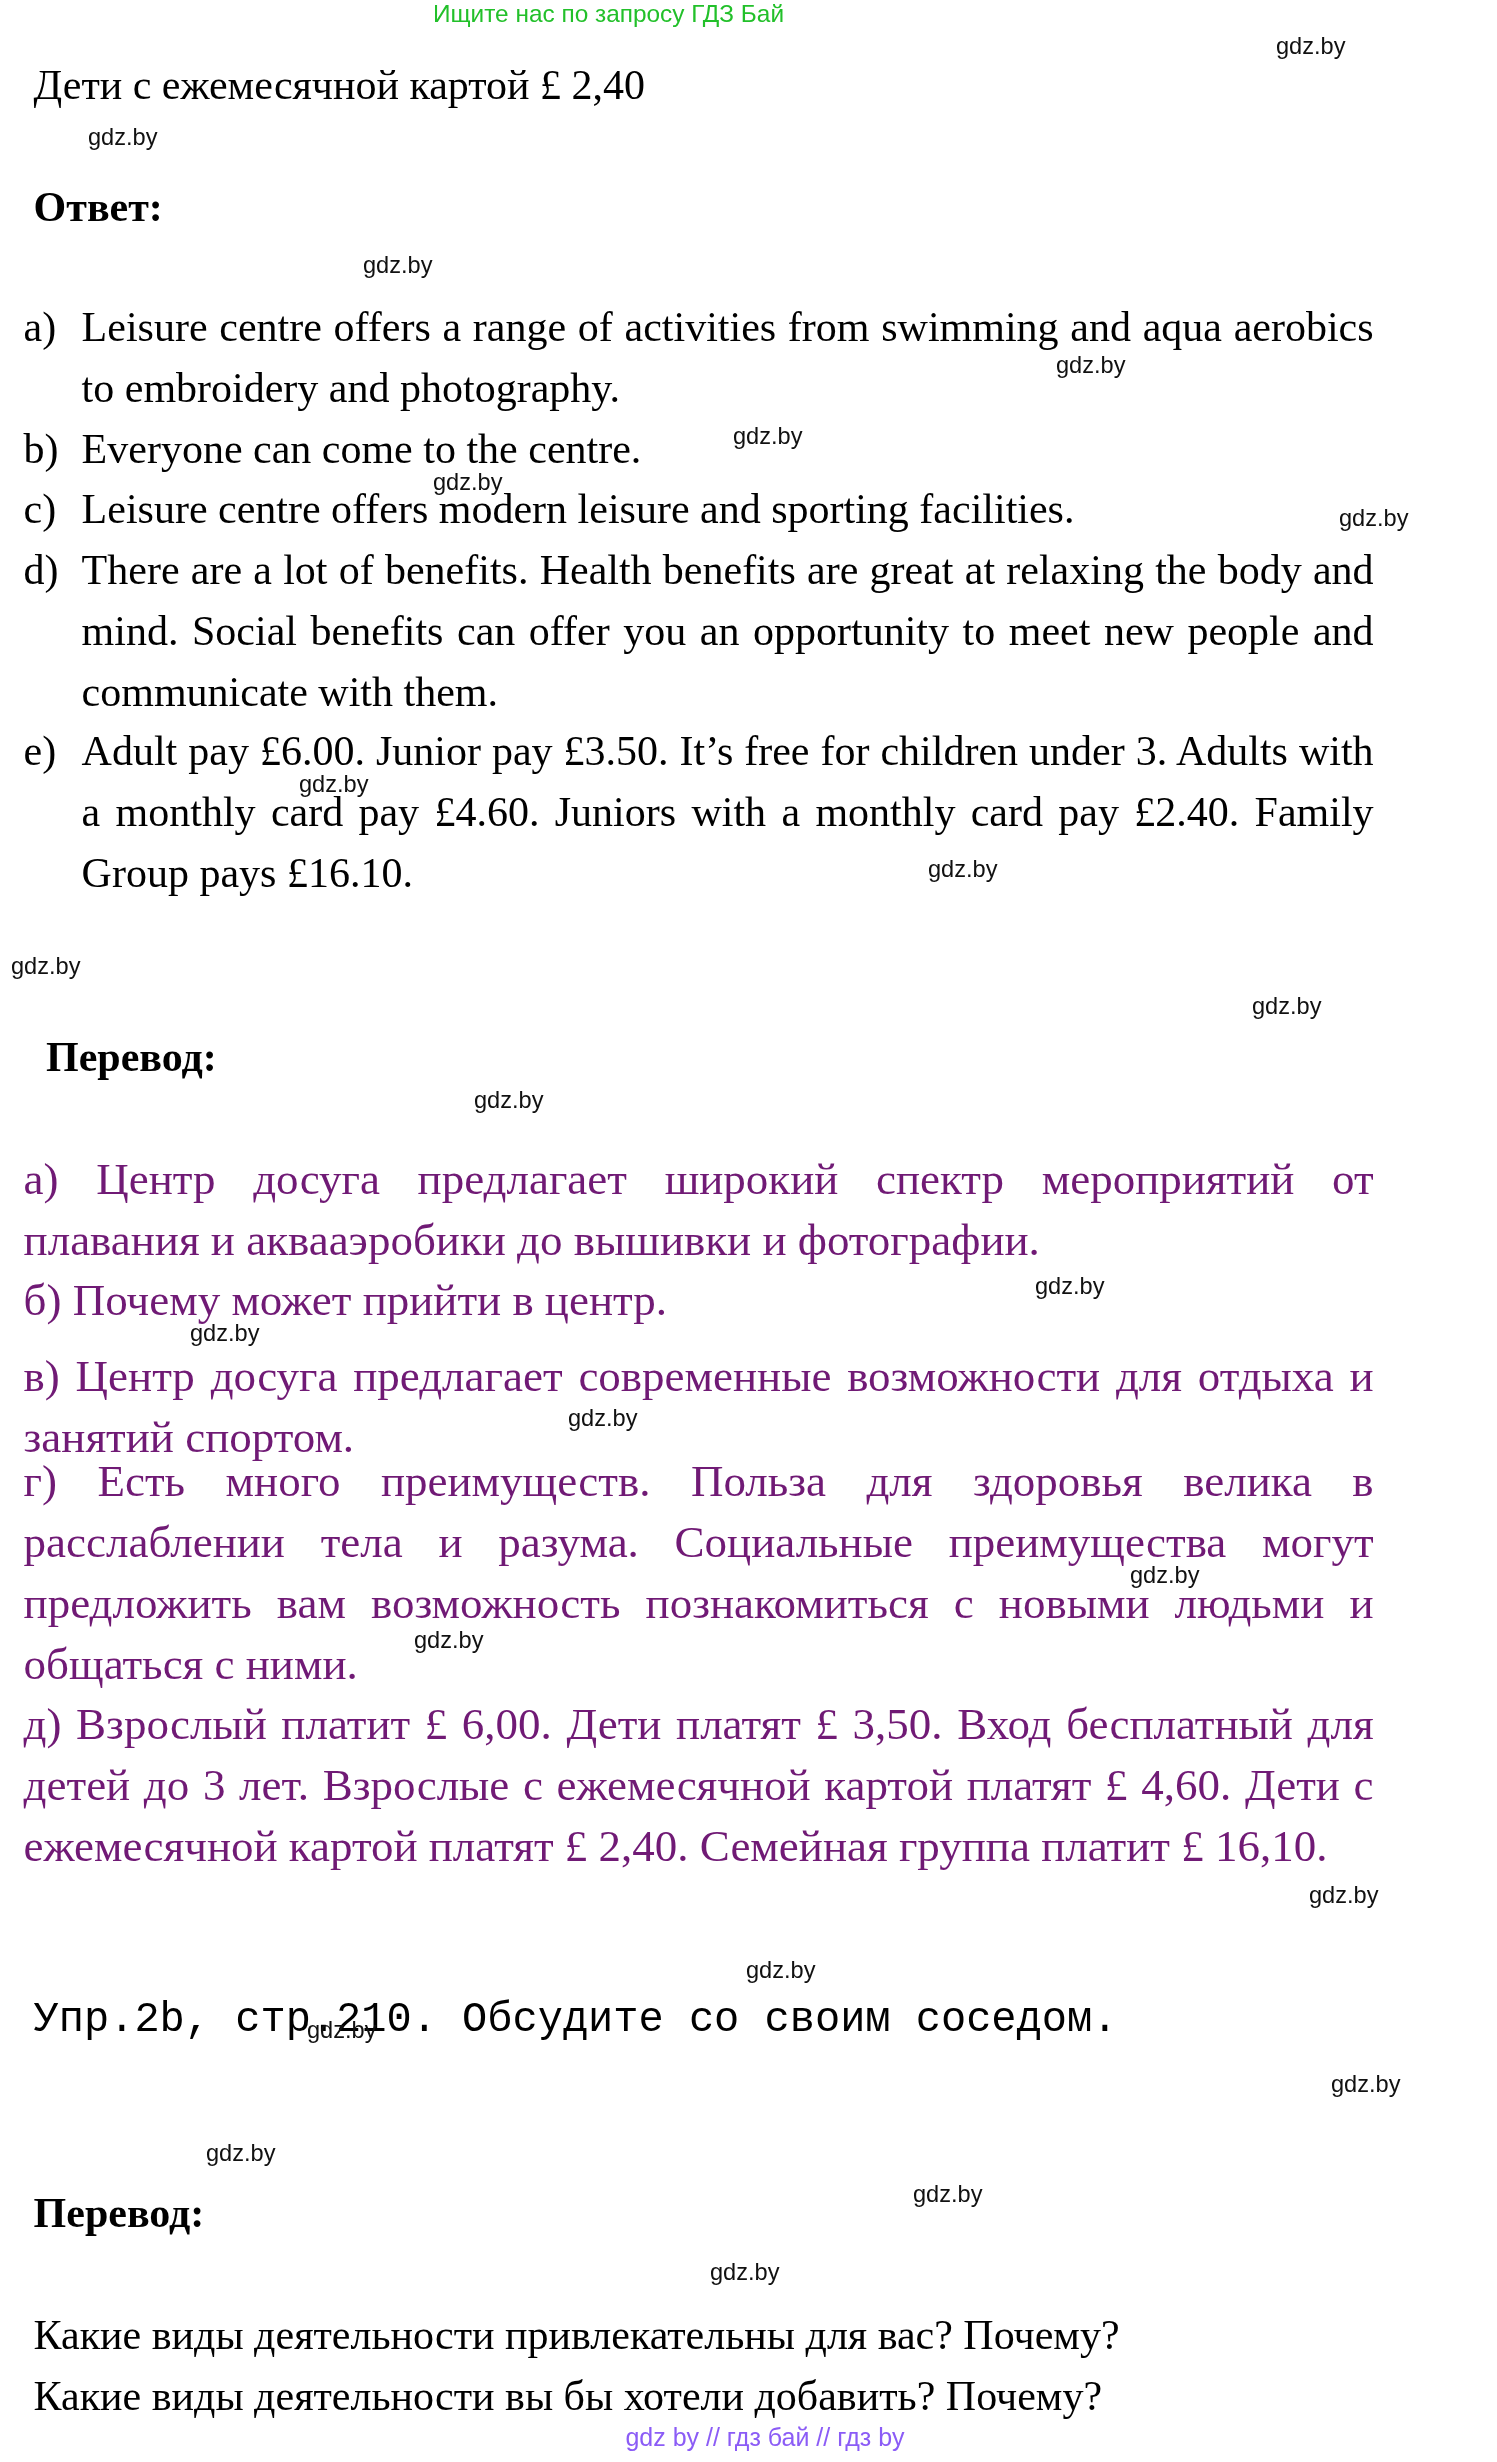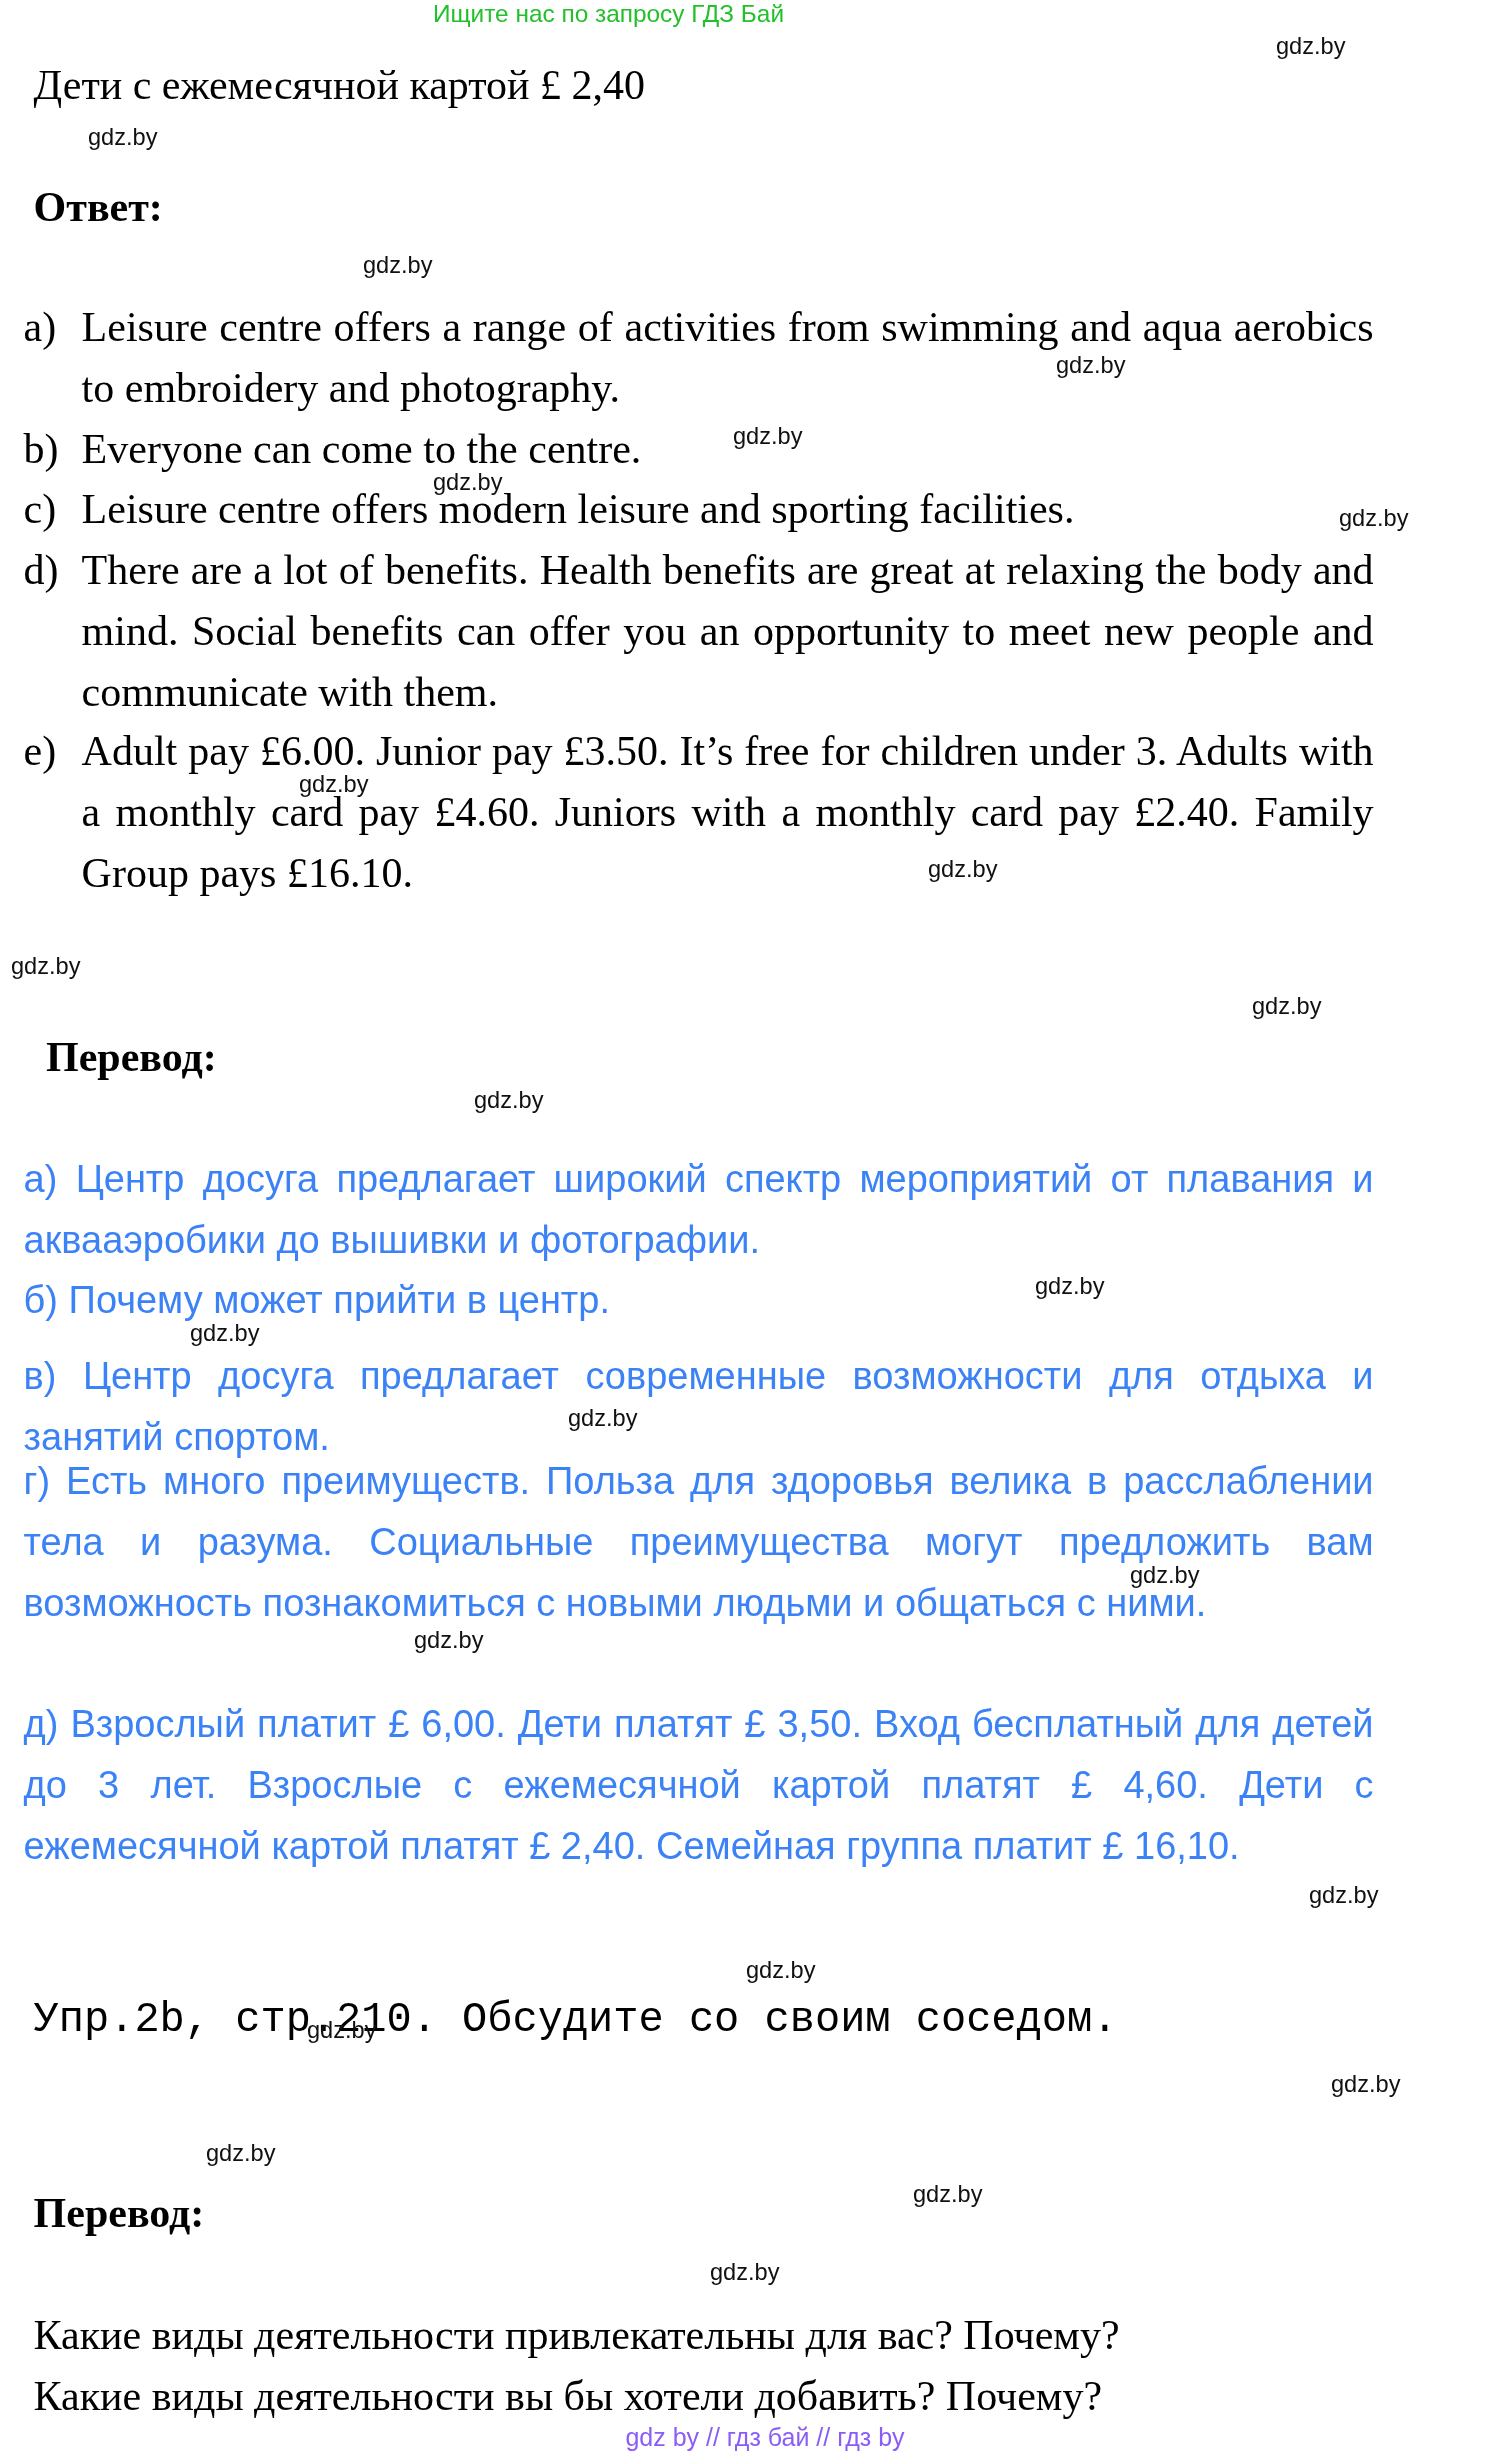--- a/index.html
+++ b/index.html
@@ -5,21 +5,21 @@
   html, body { margin:0; padding:0; background:#ffffff; }
   body { width:1498px; height:2462px; position:relative; overflow:hidden; }
   .hdr { position:absolute; top:0; left:0; width:1217px; text-align:center; color:#22c02a;
     font-family:"Liberation Sans", sans-serif; font-size:24.4px; line-height:27px; }
   .wm { position:absolute; font-family:"Liberation Sans", sans-serif; font-size:23.6px; color:#111; line-height:27px; }
   .t { position:absolute; left:23.6px; width:1350px; font-family:"Liberation Serif", serif; font-size:42px; line-height:61px; color:#000;margin-left:10px; }
   .b { font-weight:bold; }
   .item { position:absolute; left:23.6px; width:1350px; font-family:"Liberation Serif", serif; font-size:42px; line-height:61px; color:#000; }
   .item .lbl { position:absolute; left:0; top:0; }
   .item .txt { margin-left:58px; text-align:justify; display:block; }
-  .ru { position:absolute; left:23.6px; width:1350px; font-family:Liberation Sans, sans-serif; font-size:38px; line-height:61px; color:#3b82f6; text-align:justify; }
+  .ru { position:absolute; left:23.6px; width:1350px; font-family:Liberation Serif, serif; font-size:45px; line-height:61px; color:#701a75; text-align:justify; }
   .ftr { position:absolute; top:2423px; left:0; width:1498px; text-align:center; color:#8b5cf6;
     font-family:"Liberation Sans", sans-serif; font-size:25px;margin-left:16px; }
 </style>
 </head>
 <body>
 
 <div class="hdr">Ищите нас по запросу ГДЗ Бай</div>
 
 <div class="t" style="top:55px;">Дети с ежемесячной картой £ 2,40</div>
 <div class="t b" style="top:177px;">Ответ:</div>

